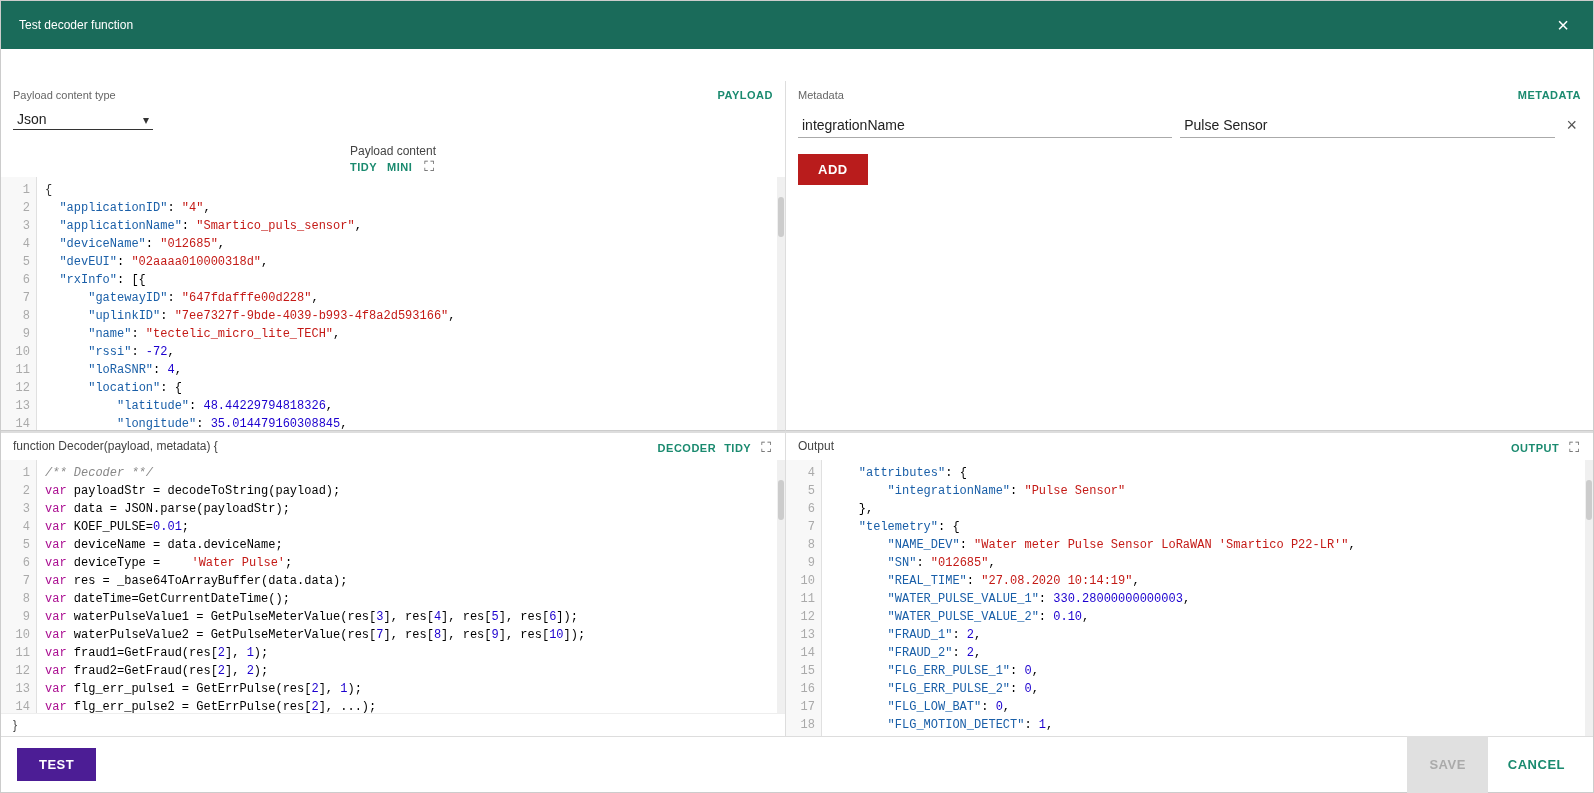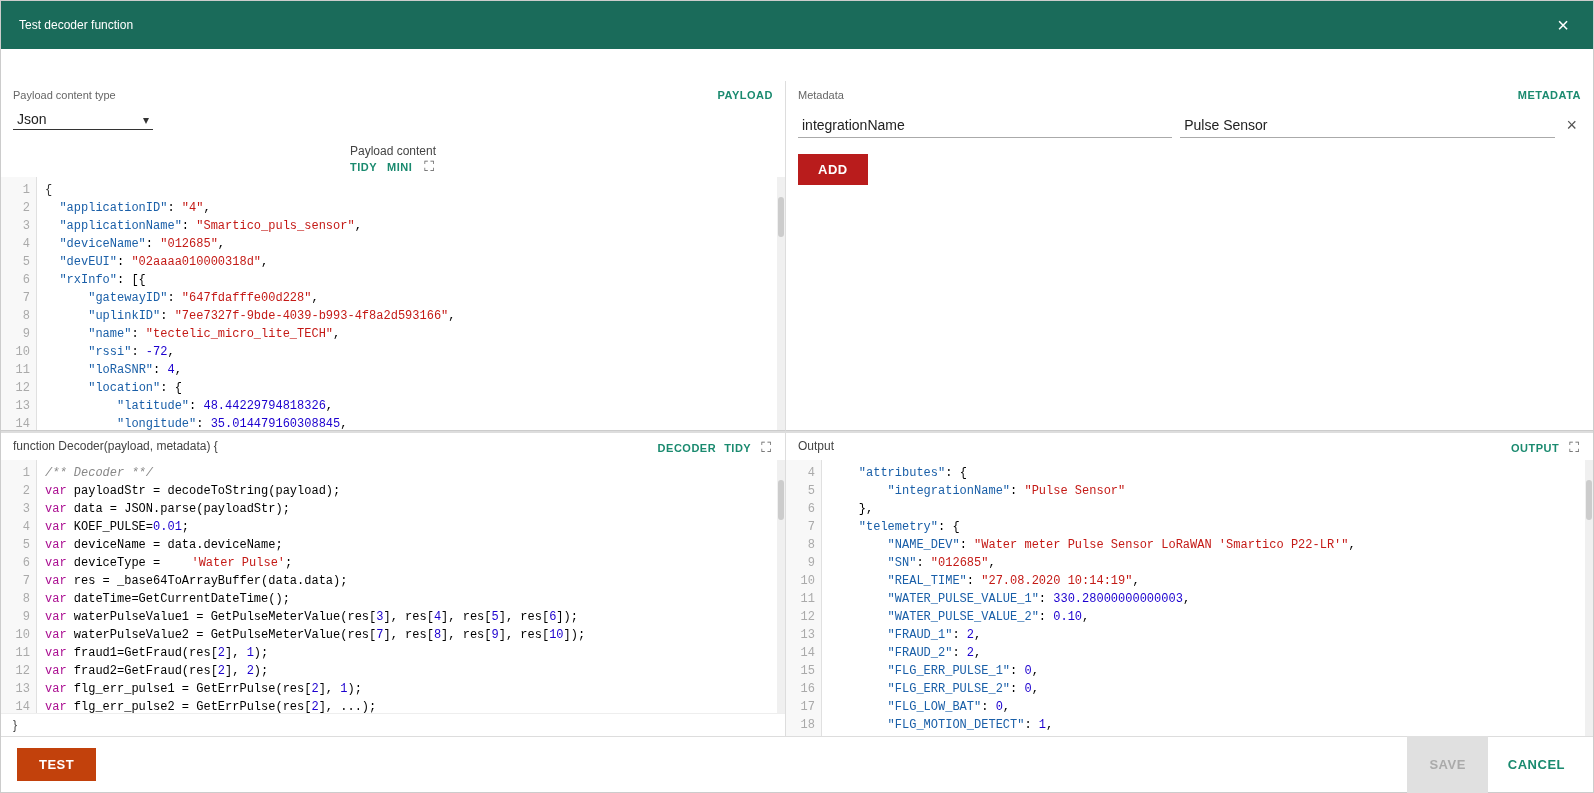--- a/index.html
+++ b/index.html
@@ -258,21 +258,21 @@
       align-items: center;
       justify-content: space-between;
       padding: 10px 16px;
       border-top: 1px solid #ddd;
       background: #fff;
       flex-shrink: 0;
       height: 56px;
     }
 
     .test-btn {
-      background: #c2410c;
+      background: #4c1d95;
       color: #fff;
       border: none;
       padding: 9px 22px;
       font-size: 13px;
       font-weight: 600;
       cursor: pointer;
       letter-spacing: 0.5px;
     }
 
     .footer-right {

